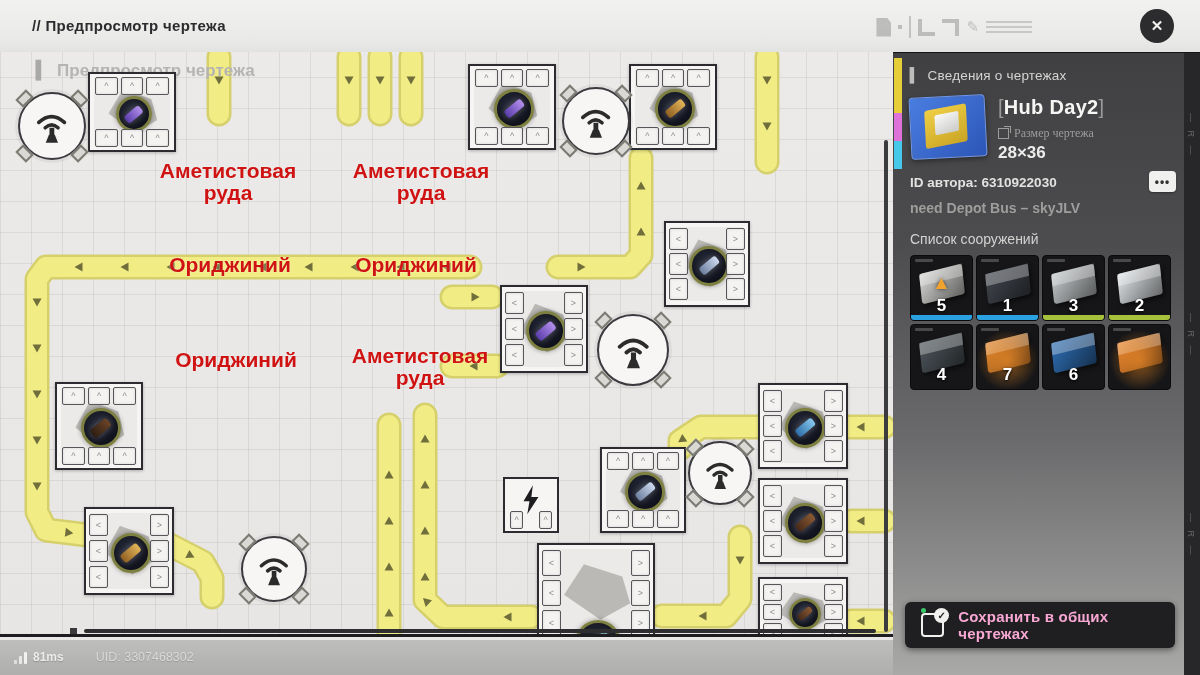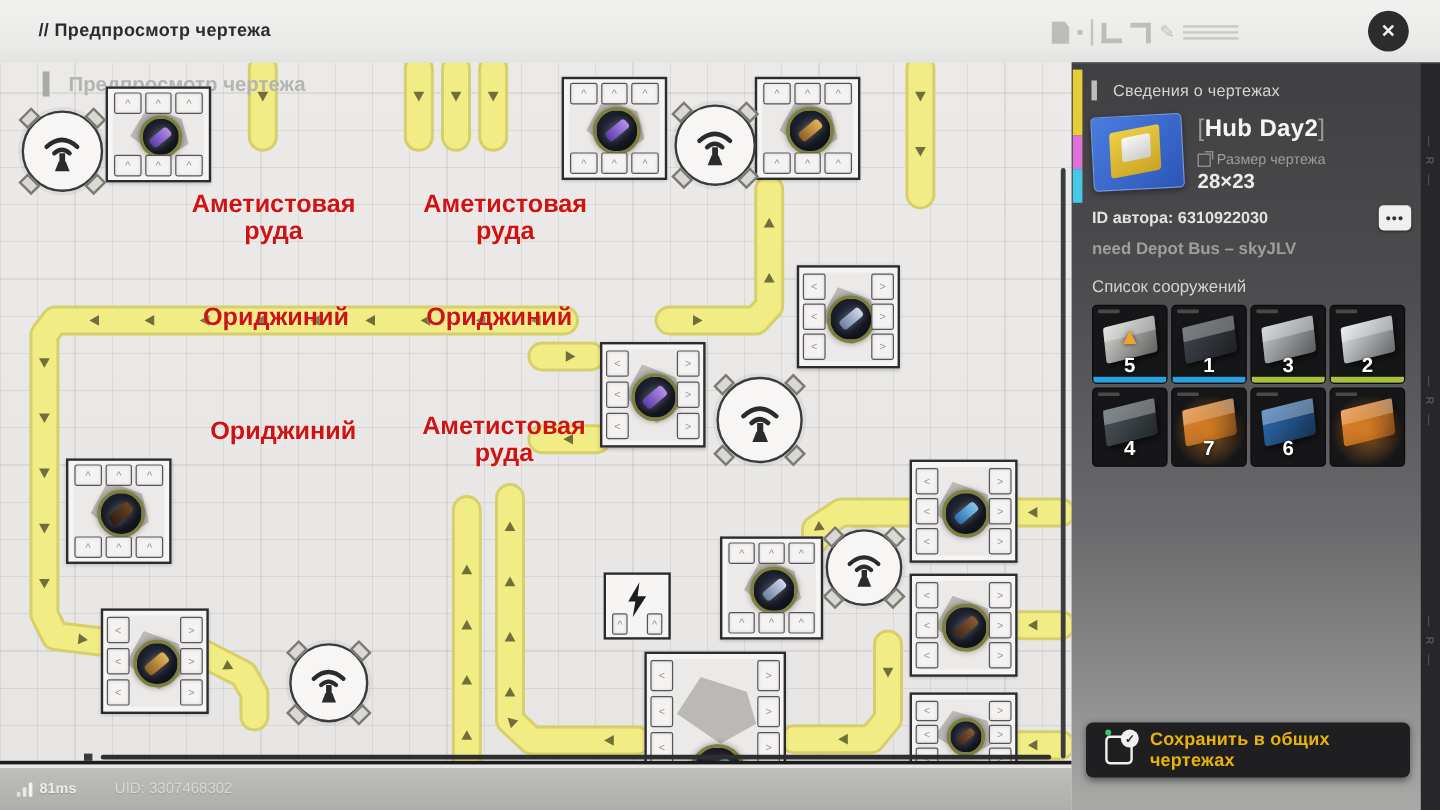--- a/index.html
+++ b/index.html
@@ -101,21 +101,21 @@
   .bp-row { display:flex; margin-top:13px; gap:12px; }
   .bp-thumb { width:76px; height:62px; border-radius:4px; position:relative; flex:0 0 auto;
     background:linear-gradient(135deg,#4a7de0,#2c56b8); transform:rotate(-3deg); box-shadow:0 2px 5px rgba(0,0,0,.4);
     border:1px solid #6f98ec; overflow:hidden; }
   .bp-thumb .t-machine { position:absolute; left:14px; top:10px; width:42px; height:38px;
     background:linear-gradient(160deg,#f0cf46,#c9a424); transform:skewY(-8deg); border-radius:3px; }
   .bp-thumb .t-screen { position:absolute; left:24px; top:16px; width:24px; height:20px;
     background:linear-gradient(160deg,#fafaf8,#c9c9c7); border-radius:2px; transform:skewY(-8deg); }
   .bp-title { font-size:20px; color:#f5f5f3; font-weight:600; letter-spacing:.3px; }
   .bp-title .brk { color:#9a9a98; font-weight:400; }
-  .bp-size-label { margin-top:7px; font-size:12px; color:#9c9c9a; display:flex; align-items:center; gap:5px; }
+  .bp-size-label { margin-top:7px; font-size:12px; color:#9c9c9a; display:flex; align-items:center; gap:5px;font-family:Liberation Serif, serif; }
   .size-icon { width:11px; height:11px; border:1.5px solid #9c9c9a; position:relative; }
   .size-icon:after { content:""; position:absolute; right:-3px; top:-3px; width:6px; height:6px; border-top:1.5px solid #9c9c9a; border-right:1.5px solid #9c9c9a; }
   .bp-size-value { margin-top:2px; font-size:17px; color:#ececea; font-weight:600; }
 
   .author-row { margin-top:12px; font-size:13.5px; font-weight:700; color:#e2e2e0; }
   #more-btn { position:absolute; right:24px; top:118px; width:27px; height:21px; background:#f0f0ee;
     border-radius:4px; color:#333; display:flex; align-items:center; justify-content:center;
     font-size:12px; font-weight:700; letter-spacing:1px; cursor:pointer; box-shadow:0 1px 2px rgba(0,0,0,.35); }
   .tag-pill { display:inline-block; margin-top:8px; background:#e9e9e7; color:#2e2e30; font-size:12.5px;
     font-weight:700; padding:2px 10px 3px; border-radius:10px; }
@@ -134,21 +134,21 @@
   .tile .count { position:absolute; left:0; right:0; bottom:4px; text-align:center; color:#fff;
     font-size:17px; font-weight:700; text-shadow:0 1px 3px #000; z-index:3; }
   .tile .accent { position:absolute; left:0; right:0; bottom:0; height:5px; z-index:2; }
 
   #save-btn { position:absolute; left:12px; bottom:27px; width:270px; height:46px; background:#1f1f21;
     border-radius:6px; display:flex; align-items:center; cursor:pointer; box-shadow:0 2px 6px rgba(0,0,0,.45); }
   #save-btn .s-icon { position:relative; width:24px; height:24px; border:2.5px solid #f0f0ee; border-radius:4px; margin:0 14px 0 16px; }
   #save-btn .s-check { position:absolute; right:-7px; top:-7px; width:15px; height:15px; border-radius:50%;
     background:#f0f0ee; color:#1f1f21; font-size:10px; font-weight:700; display:flex; align-items:center; justify-content:center; }
   #save-btn .s-dot { position:absolute; left:16px; top:6px; width:5px; height:5px; border-radius:50%; background:#39c96a; }
-  #save-btn .s-label { color:#eab308; font-size:15px; font-weight:600; letter-spacing:.2px; }
+  #save-btn .s-label { color:#f9a8d4; font-size:15px; font-weight:600; letter-spacing:.2px; }
 </style>
 </head>
 <body>
 
 <div id="stage">
 
   <div id="map">
       <svg class="belts" width="893" height="584">
         <polyline points="219,5 219,62" fill="none" stroke="#d6d06c" stroke-width="25" stroke-linejoin="round" stroke-linecap="round"></polyline>
         <polyline points="219,5 219,62" fill="none" stroke="#f1ec84" stroke-width="20" stroke-linejoin="round" stroke-linecap="round"></polyline>
@@ -567,21 +567,21 @@
           <div class="t-screen"></div>
         </div>
         <div>
           <div class="bp-title">
             <span class="brk">[</span><span>Hub Day2</span><span class="brk">]</span>
           </div>
           <div class="bp-size-label">
             <span class="size-icon"></span>
             <span>Размер чертежа</span>
           </div>
-          <div class="bp-size-value">28×23</div>
+          <div class="bp-size-value">28×36</div>
         </div>
       </div>
 
       <div class="author-row">ID автора: 6310922030</div>
       <div class="note">need Depot Bus – skyJLV</div>
       <div class="list-header">Список сооружений</div>
       <div id="tile-grid">
           <div class="tile">
             <span class="corner-mark"></span>
     <div class="mach" style="background:linear-gradient(135deg,#d8d8d6,rgb(97,97,96))">

